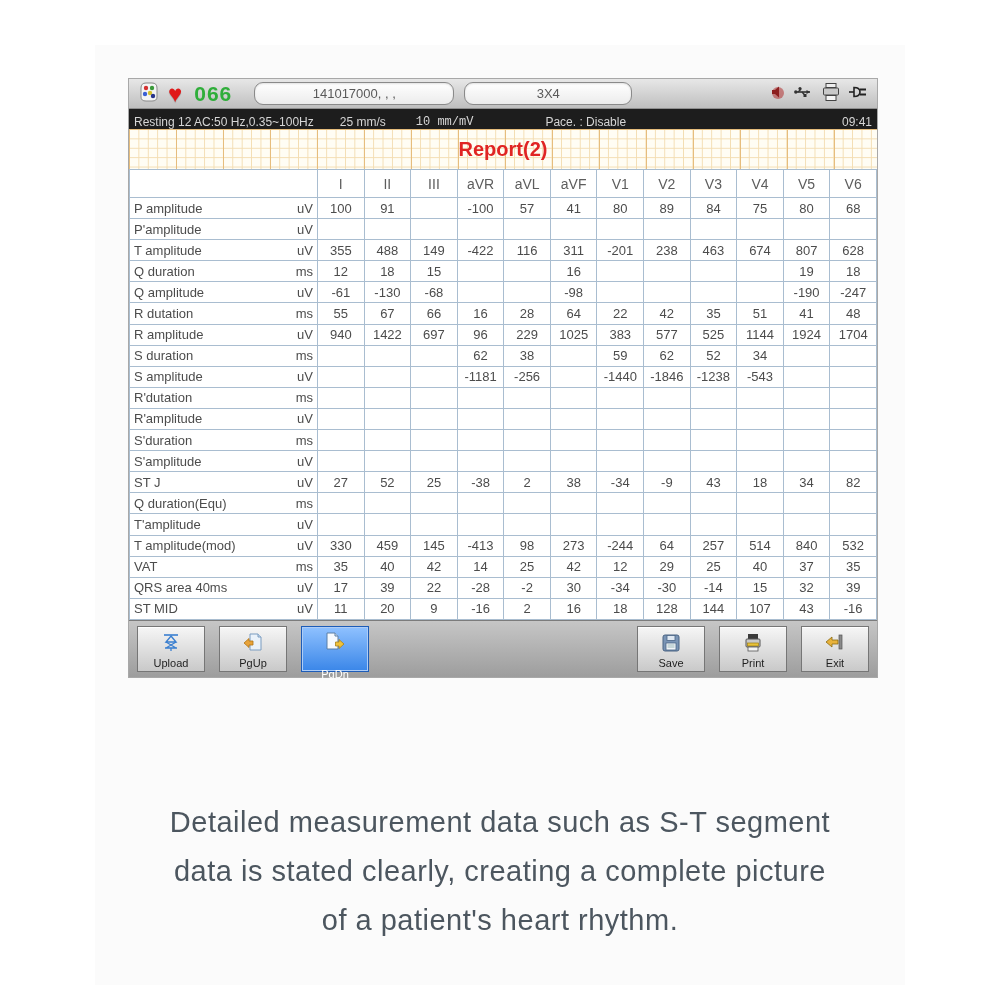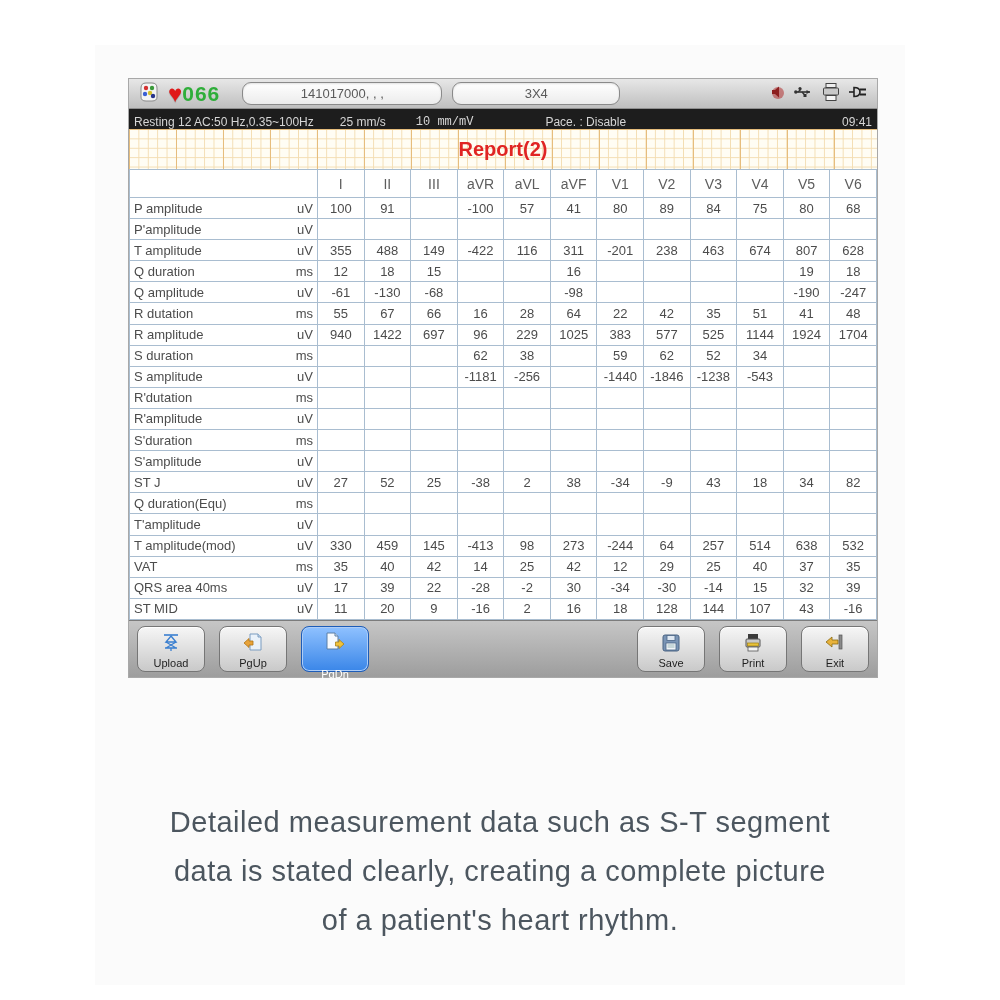--- a/index.html
+++ b/index.html
@@ -5,21 +5,21 @@
   * { margin:0; padding:0; box-sizing:border-box; }
   html,body { width:1000px; height:1000px; background:#ffffff; font-family:"Liberation Sans", sans-serif; }
   .page { position:relative; width:1000px; height:1000px; background:#fff; overflow:hidden; }
   .card { position:absolute; left:95px; top:45px; width:810px; height:940px; background:#fbfbfb; }
 
   
   .device { position:absolute; left:128px; top:78px; width:750px; height:600px; background:#fff; border:1px solid #a8a8a8; display:flex; flex-direction:column; }
 
   
   .top-bar { height:30px; flex:0 0 30px; background:linear-gradient(#e7e7e7,#bfbfbf); border-bottom:1px solid #8f8f8f; display:flex; align-items:center; padding:0 7px; }
-  .hr-num { font-size:21px; font-weight:bold; color:var(--hr-green,#2fae3a); margin-left:0; letter-spacing:1px;text-align:right; }
+  .hr-num { font-size:21px; font-weight:bold; color:var(--hr-green,#2fae3a); margin-left:12px; letter-spacing:1px;text-align:right; }
   .pill { height:23px; background:linear-gradient(#ffffff,#ececec); border:1px solid #8a8a8a; border-radius:9px; display:flex; align-items:center; justify-content:center; font-size:13px; color:#5a5a5a; box-shadow:inset 0 1px 2px rgba(0,0,0,.12); }
   .pill-id { width:200px; margin-left:22px; }
   .pill-mode { width:168px; margin-left:10px; }
   .tb-icons { margin-left:auto; display:flex; align-items:center; gap:7px; }
   .heart-glyph { color:#e01818; font-size:24px; line-height:24px; margin-left:6px; text-shadow:0 1px 1px rgba(0,0,0,.25); }
 
   
   .status-bar { height:20px; flex:0 0 20px; background:#1d1d1d; color:#d6d6d6; display:flex; align-items:flex-end; font-size:12px; padding:0 5px; white-space:nowrap; }
   .status-bar .sp1 { margin-left:26px; } .status-bar .sp2 { margin-left:30px;font-family:Liberation Mono, monospace; } .status-bar .sp3 { margin-left:72px; }
   .status-bar .time { margin-left:auto; }
@@ -43,21 +43,21 @@
   table.meas thead th { font-size:14px; color:#5d5d5d; text-align:center; }
   table.meas td { font-size:13px; color:#4c4c4c; text-align:center; padding:0 1px; }
   table.meas td.label-cell { text-align:left; padding:0 4px; }
   table.meas td.label-cell .lbl { float:left; }
   table.meas td.label-cell .unit { float:right; }
   col.c-label { width:188px; }
 
   
   .button-bar { height:57px; flex:0 0 57px; background:linear-gradient(#c6c6c6,#9d9d9d); border-top:1px solid #7c7c7c; display:flex; align-items:center; padding:0 8px; gap:14px; }
   .bb-spacer { flex:1 1 auto; }
-  .btn { width:68px; height:46px; border-radius:8px; border:1px solid #767676; background:linear-gradient(#f6f6f6,#c9c9c9); box-shadow:inset 0 1px 0 #ffffff; display:flex; flex-direction:column; align-items:center; justify-content:space-between; padding:4px 0 2px; font-size:11px; color:#1f1f1f; cursor:pointer; }
+  .btn { width:68px; height:46px; border-radius:0; border:1px solid #767676; background:linear-gradient(#f6f6f6,#c9c9c9); box-shadow:inset 0 1px 0 #ffffff; display:flex; flex-direction:column; align-items:center; justify-content:space-between; padding:4px 0 2px; font-size:11px; color:#1f1f1f; cursor:pointer; }
   .btn .ic { height:24px; display:flex; align-items:center; justify-content:center; }
   .btn.active { background:linear-gradient(#8fc1ff,var(--active-blue,#3a86e8)); border:1px solid #1d5cb8; box-shadow:inset 0 0 0 1px #aecdf6; color:#ffffff;gap:15px; }
 
   
   .caption { position:absolute; left:80px; top:798px; width:840px; text-align:center; color:#4c565f; font-size:29px; font-weight:400; line-height:49px; letter-spacing:.5px; }
 </style>
 </head>
 <body>
 
 <div class="page">
@@ -457,21 +457,21 @@
               <td>330</td>
               <td>459</td>
               <td>145</td>
               <td>-413</td>
               <td>98</td>
               <td>273</td>
               <td>-244</td>
               <td>64</td>
               <td>257</td>
               <td>514</td>
-              <td>638</td>
+              <td>840</td>
               <td>532</td>
             </tr>
             <tr>
               <td class="label-cell">
                 <span class="lbl">VAT</span>
                 <span class="unit">ms</span>
               </td>
               <td>35</td>
               <td>40</td>
               <td>42</td>

